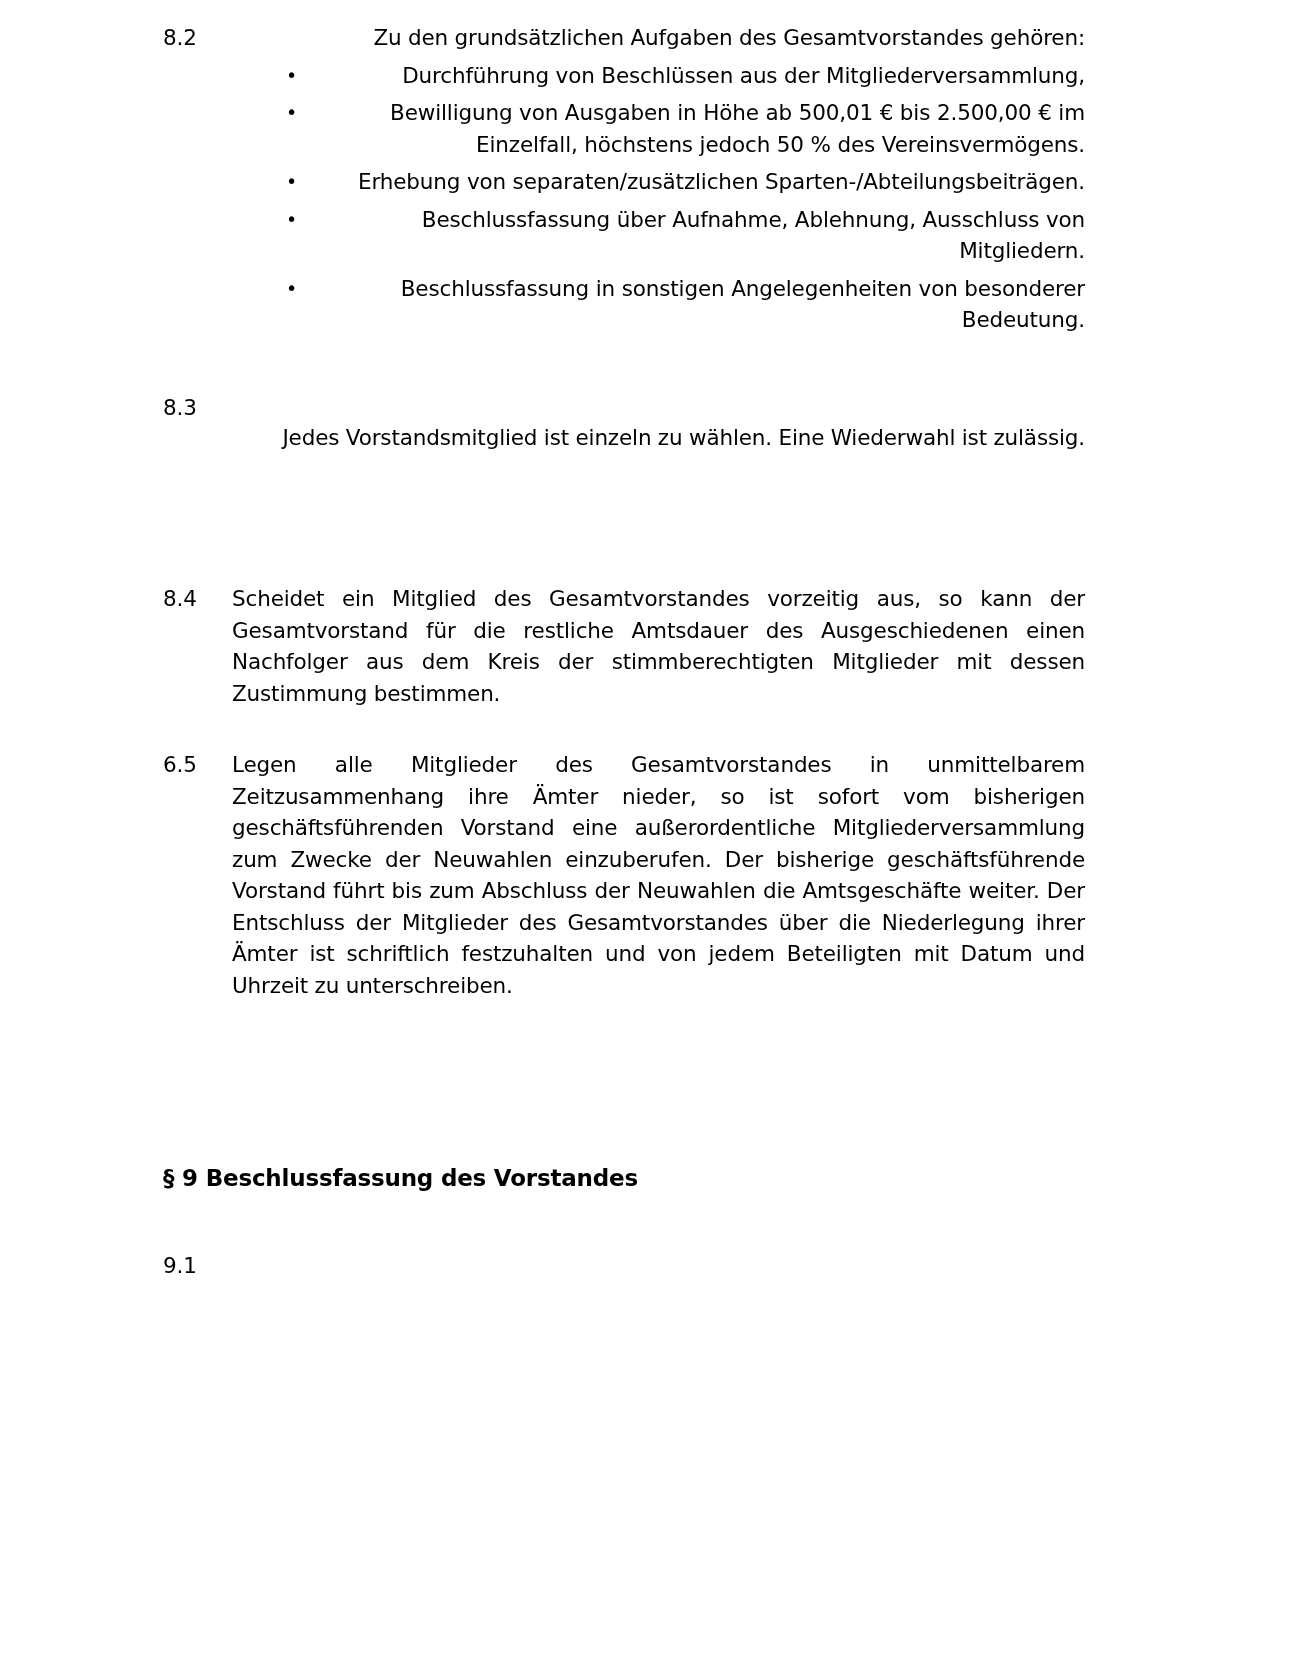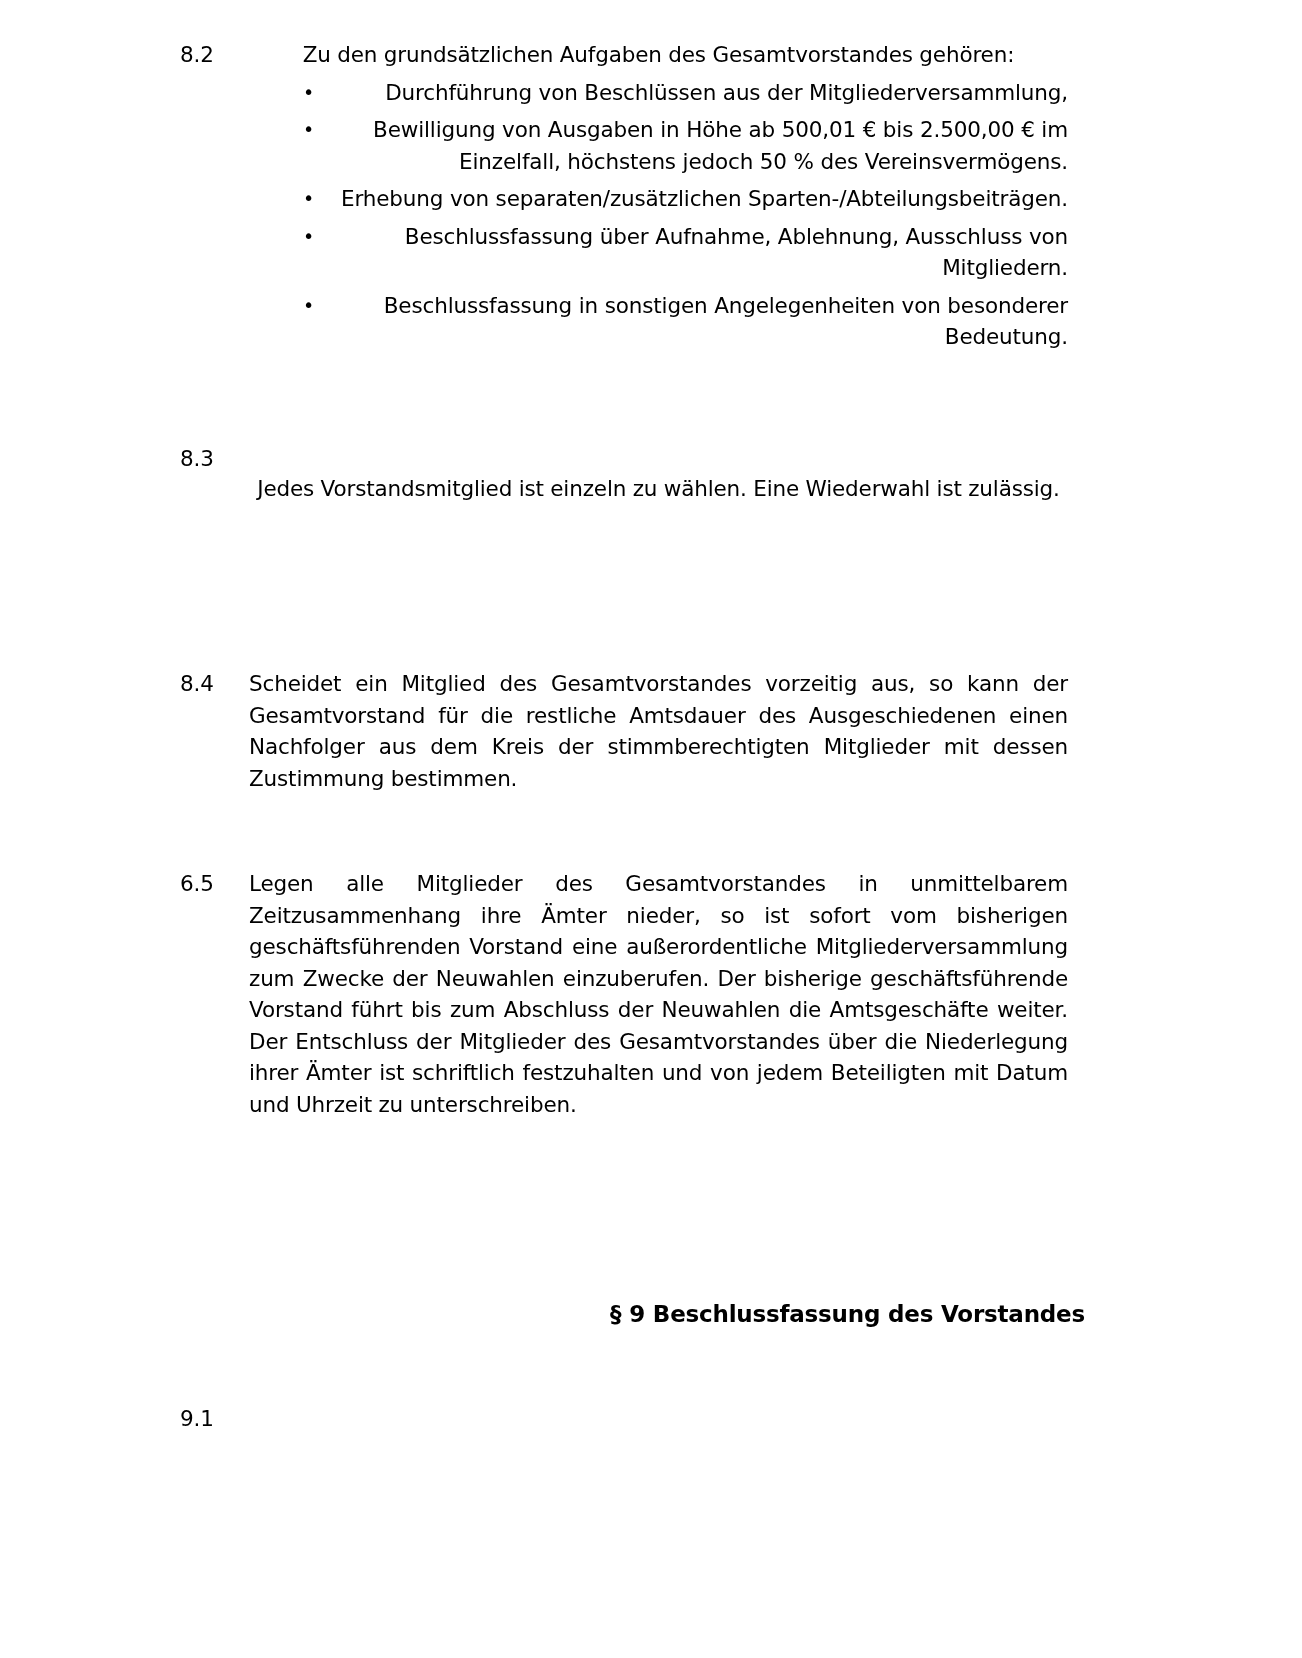--- a/index.html
+++ b/index.html
@@ -25,21 +25,21 @@
   }
   .content {
     width: 922px;          
     margin-left: 163px;
   }
 
   
   .clause {
     display: flex;
     align-items: flex-start;
-    margin: 17px;
+    margin: 0;
   }
   .clause-num {
     flex: 0 0 69px;        
     font-size: 21.5px;
     line-height: 31.5px;
     letter-spacing: -0.15px;
   }
   .clause-body {
     flex: 1 1 auto;
     min-width: 0;
@@ -48,21 +48,21 @@
     margin: 0;
     font-size: 21.5px;
     line-height: 31.5px;
     text-align: justify;
     text-justify: inter-word;
     letter-spacing: -0.15px;
     word-spacing: -0.2px;
     hyphens: none;
   }
   .para.last-left {
-    text-align: center;
+    text-align: right;
   }
 
   
   .bullets {
     list-style: none;
     margin: 0;
     padding: 0;
   }
   .bullets li {
     position: relative;
@@ -90,21 +90,21 @@
   .sp-26 { height: 26px; }
   .sp-30 { height: 30px; }
   .sp-34 { height: 34px; }
   .sp-40 { height: 40px; }
   .sp-56 { height: 56px; }
   .sp-64 { height: 64px; }
   .sp-96 { height: 96px; }
 
   
   .section-heading {
-    text-align: right;
+    text-align: left;
     font-weight: bold;
     font-size: 23px;
     line-height: 31px;
     letter-spacing: -0.2px;
     margin: 0;
   }
 </style>
 </head>
 <body>
 

